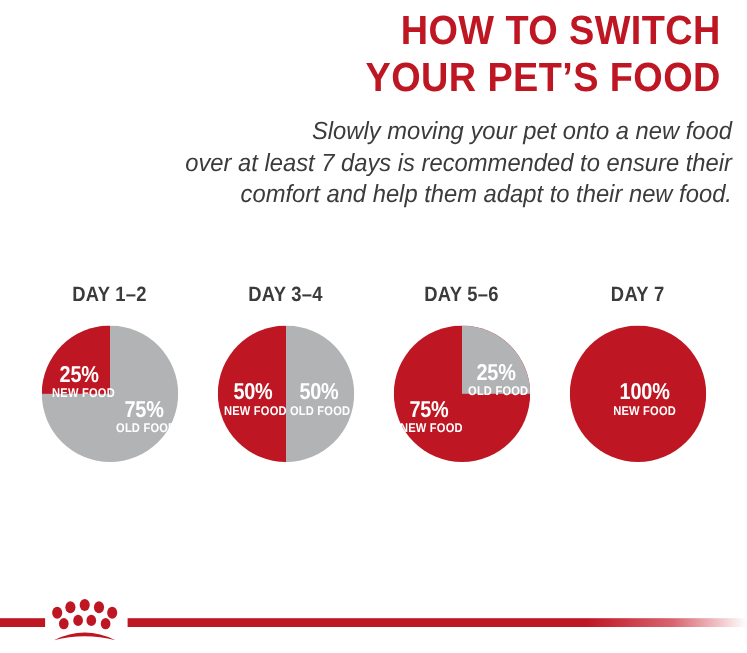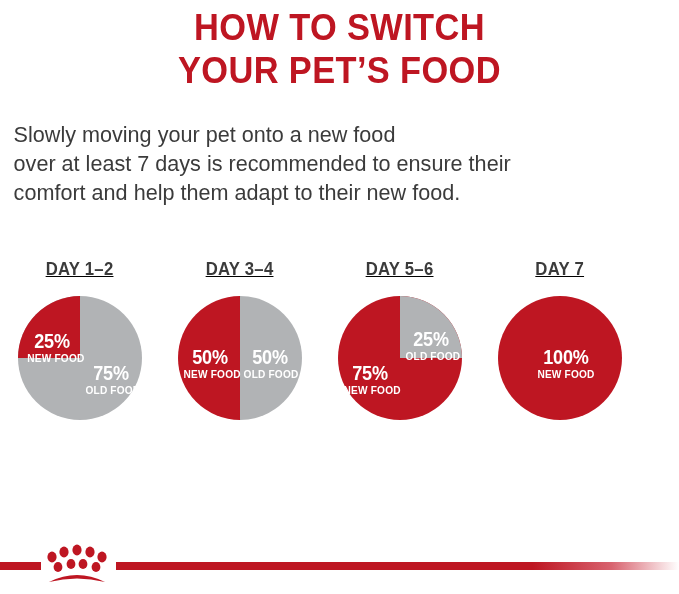--- a/index.html
+++ b/index.html
@@ -11,57 +11,58 @@
     height: 594px;
     background: #ffffff;
     font-family: "Liberation Sans", "DejaVu Sans", sans-serif;
     overflow: hidden;
     position: relative;
   }
 
   
   .title-block {
     padding-top: 6px;
-    text-align: center;
+    text-align: right;
   }
   .title-line {
     color: #BE1622;
     font-weight: bold;
     font-size: 37px;
     line-height: 43px;
     letter-spacing: 0.4px;
     text-transform: uppercase;
     transform: scaleX(0.93);
     transform-origin: center;
     white-space: nowrap;
   }
 
   
   .intro-block {
-    text-align: left;
-    margin-top: 28px;
+    text-align: right;
+    margin-top: 12px;
+    font-style: italic;
   }
   .intro-line {
     color: #3B3B3B;
     font-size: 22.5px;
     line-height: 29px;
     font-weight: normal;
     transform: scaleX(0.96);
     transform-origin: center;
     white-space: nowrap;
   }
 
   
   .pie-row {
     position: absolute;
     top: 258px;
     left: 0;
     width: 679px;
     display: flex;
-    text-decoration: underline;
+    justify-content: center;
   }
   .pie-cell {
     width: 160px;
     display: flex;
     flex-direction: column;
     align-items: center;
   }
   .day-label {
     color: #3B3B3B;
     font-weight: bold;

